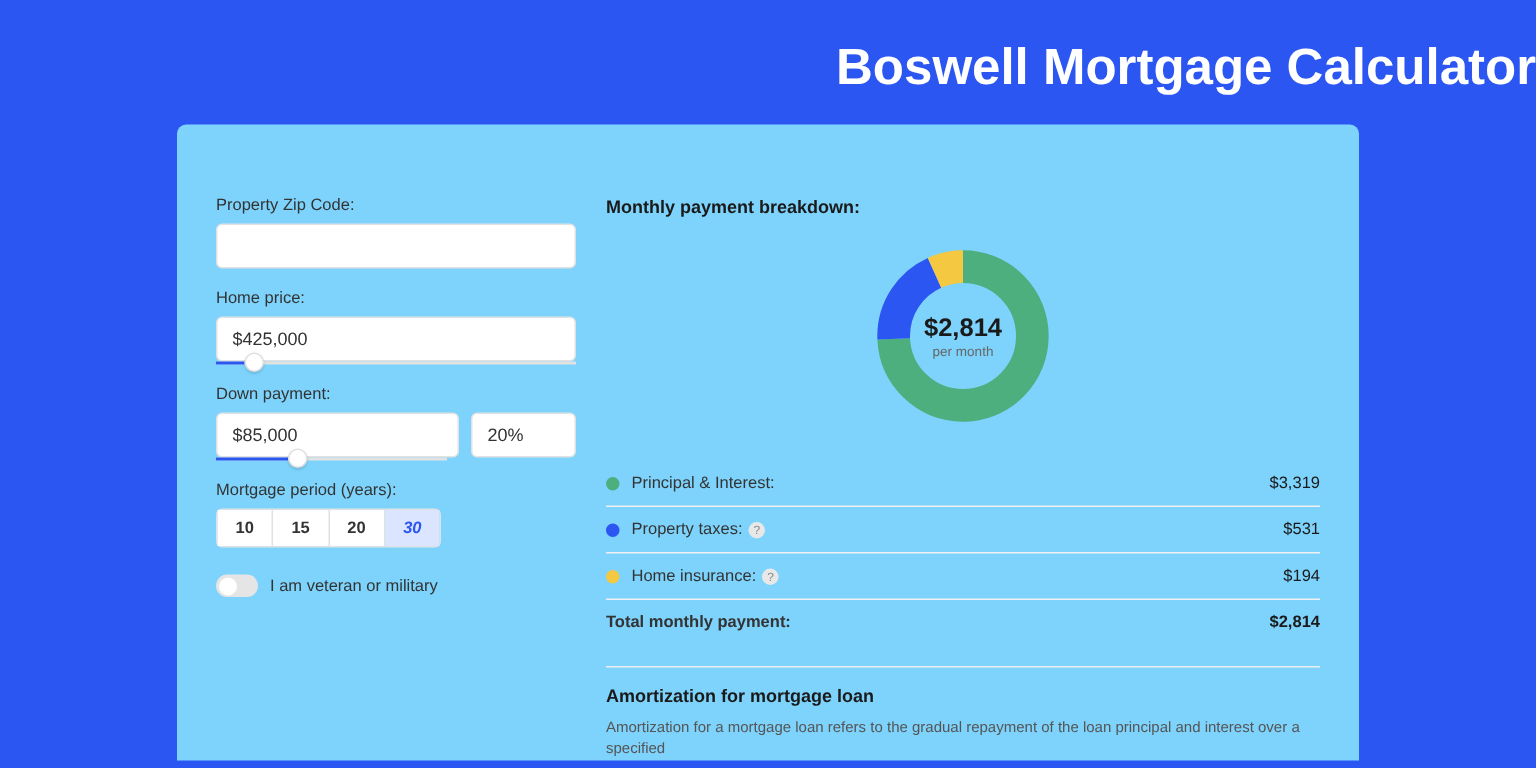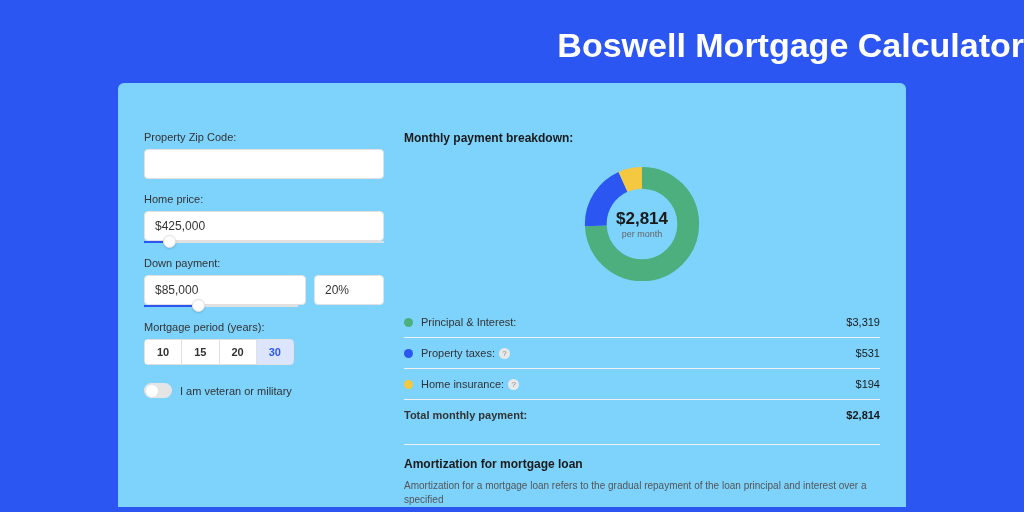--- a/index.html
+++ b/index.html
@@ -75,21 +75,21 @@
   .pbtn {
     padding: 6px 12px;
     font-size: 11px;
     font-weight: 600;
     color: #333;
     background: #fff;
     border: none;
     border-right: 1px solid #e1e1e1;
     cursor: pointer;
   }
-  .pbtn:last-child { border-right: none; }
+  .pbtn:last-child { border-right: none; font-style: italic; }
   .pbtn.active { background: #dbe5ff; color: #2c56f2; }
   .toggle-row { display: flex; align-items: center; gap: 8px; margin-top: 18px; }
   .toggle {
     width: 28px; height: 15px;
     background: #e5e5e5;
     border-radius: 999px;
     position: relative;
   }
   .toggle::after {
     content: '';

